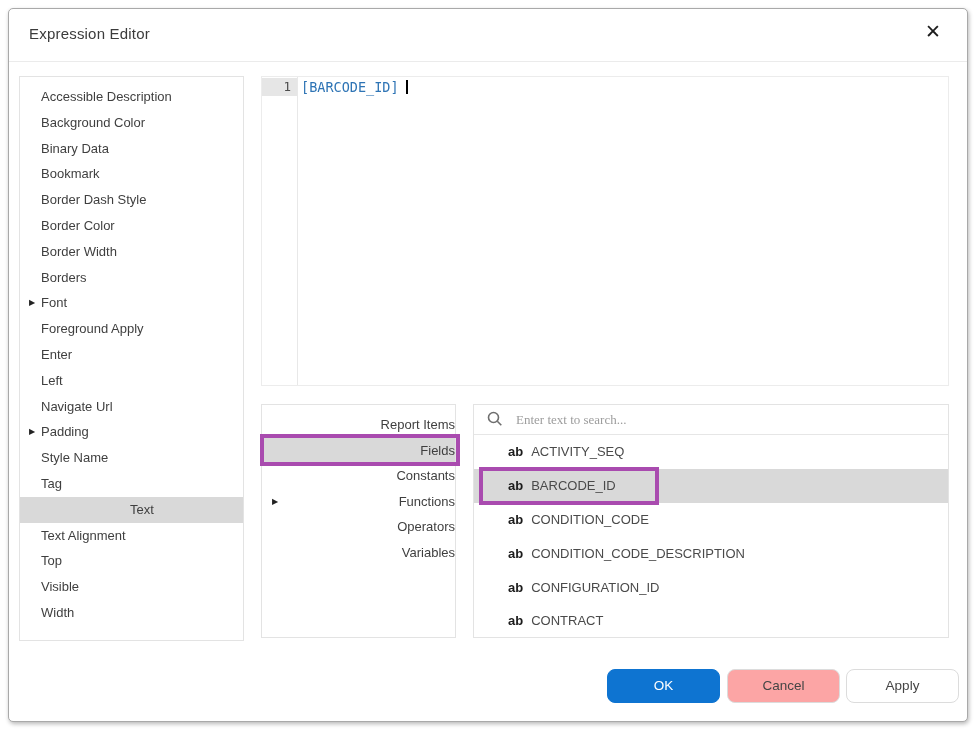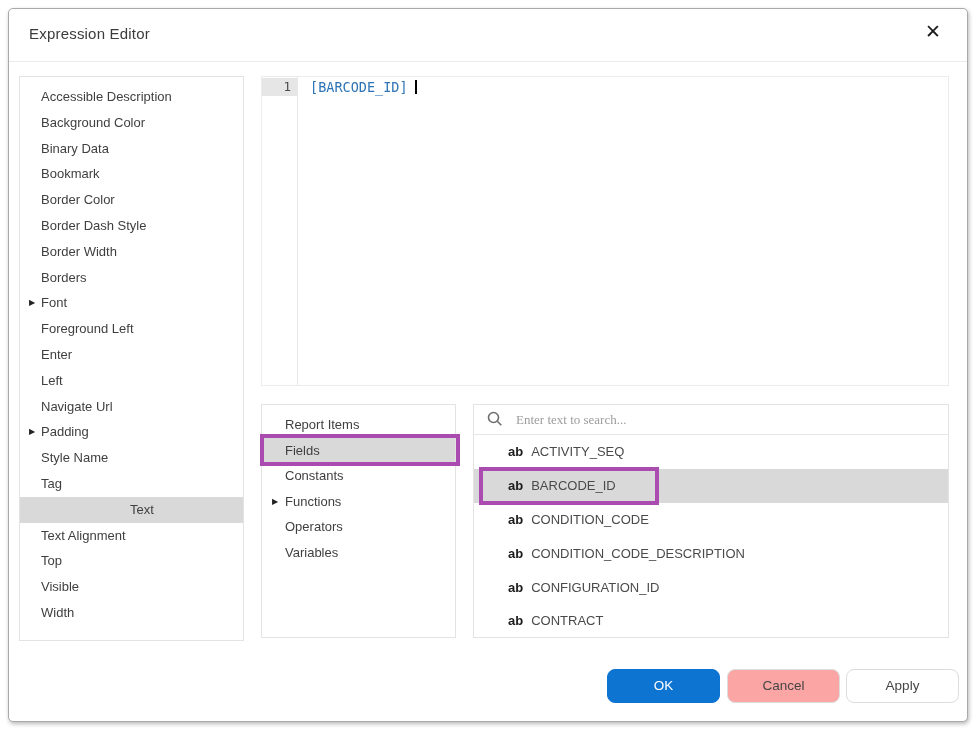--- a/index.html
+++ b/index.html
@@ -28,27 +28,27 @@
   .expand-arrow { position:absolute; left:9px; top:0; font-size:8px; color:#222; line-height:25.8px; }
 
   
   .editor {
     position:absolute; left:252px; top:67px; width:688px; height:310px;
     border:1px solid #ececec; box-sizing:border-box; background:#fff;
     font-family:"DejaVu Sans Mono", monospace;
   }
   .gutter { position:absolute; left:0; top:0; bottom:0; width:35px; border-right:1px solid #e8e8e8; background:#fff; }
   .linenum { margin-top:1px; height:18px; line-height:18px; background:#e6e6e6; text-align:right; padding-right:6px; font-size:12.5px; color:#4d4d4d; }
-  .codeline { position:absolute; left:48px; top:1px; height:18px; line-height:18px; font-size:13.5px; color:#2e74b5; white-space:pre; }
+  .codeline { position:absolute; left:39px; top:1px; height:18px; line-height:18px; font-size:13.5px; color:#2e74b5; white-space:pre; }
   .cursor { display:inline-block; width:2px; height:14px; background:#000; margin-left:7px; vertical-align:-2px; }
 
   
   .cats {
     position:absolute; left:252px; top:395px; width:195px; height:234px;
-    border:1px solid #e3e3e3; box-sizing:border-box; padding-top:7px; background:#fff;
+    border:1px solid #e3e3e3; box-sizing:border-box; padding-top:7px; background:#fff;text-align:right;
   }
   .cat-row { position:relative; height:25.6px; line-height:25.6px; font-size:13px; color:#3f3f3f; padding-left:23px; white-space:nowrap; }
   .cat-row.selected { background:#d9d9d9; }
   .cat-row .expand-arrow { left:10px; line-height:25.6px; }
   .annot-fields {
     position:absolute; left:-2px; right:-5px; top:-3.5px; height:32px;
     border:4px solid #a94baf; box-sizing:border-box; pointer-events:none; z-index:3;
   }
 
   
@@ -89,26 +89,26 @@
   <div class="titlebar">
     <div class="title">Expression Editor</div>
     <div class="close-btn">✕</div>
   </div>
 
   <div class="props">
     <div class="prop-row"><span>Accessible Description</span></div>
     <div class="prop-row"><span>Background Color</span></div>
     <div class="prop-row"><span>Binary Data</span></div>
     <div class="prop-row"><span>Bookmark</span></div>
+    <div class="prop-row"><span>Border Dash Style</span></div>
     <div class="prop-row"><span>Border Color</span></div>
-    <div class="prop-row"><span>Border Dash Style</span></div>
     <div class="prop-row"><span>Border Width</span></div>
     <div class="prop-row"><span>Borders</span></div>
     <div class="prop-row"><span class="expand-arrow">▶</span><span>Font</span></div>
-    <div class="prop-row"><span>Foreground Left</span></div>
+    <div class="prop-row"><span>Foreground Apply</span></div>
     <div class="prop-row"><span>Enter</span></div>
     <div class="prop-row"><span>Left</span></div>
     <div class="prop-row"><span>Navigate Url</span></div>
     <div class="prop-row"><span class="expand-arrow">▶</span><span>Padding</span></div>
     <div class="prop-row"><span>Style Name</span></div>
     <div class="prop-row"><span>Tag</span></div>
     <div class="prop-row selected"><span>Text</span></div>
     <div class="prop-row"><span>Text Alignment</span></div>
     <div class="prop-row"><span>Top</span></div>
     <div class="prop-row"><span>Visible</span></div>

